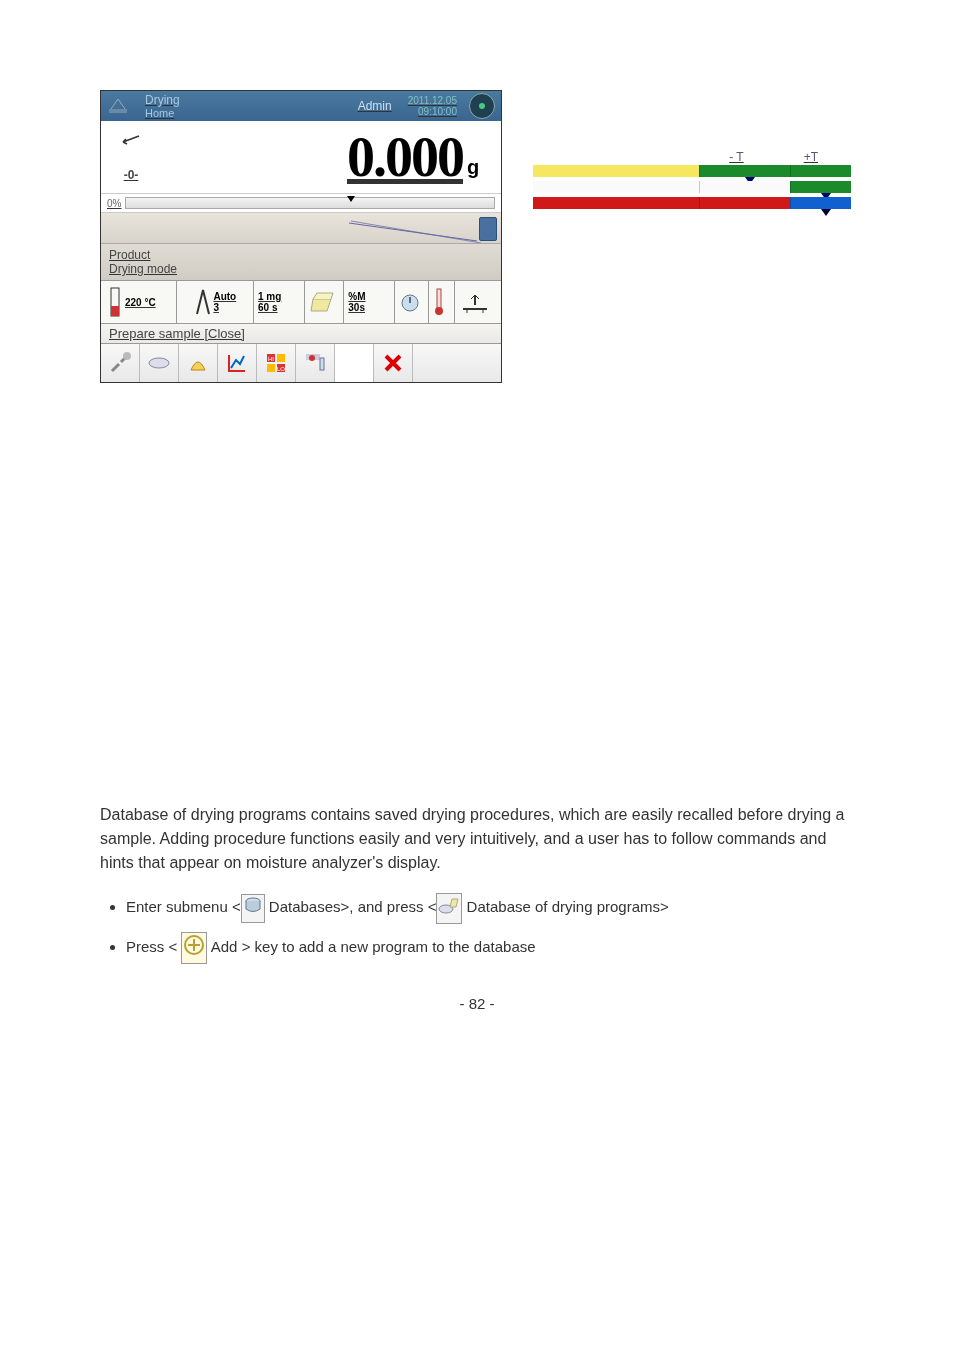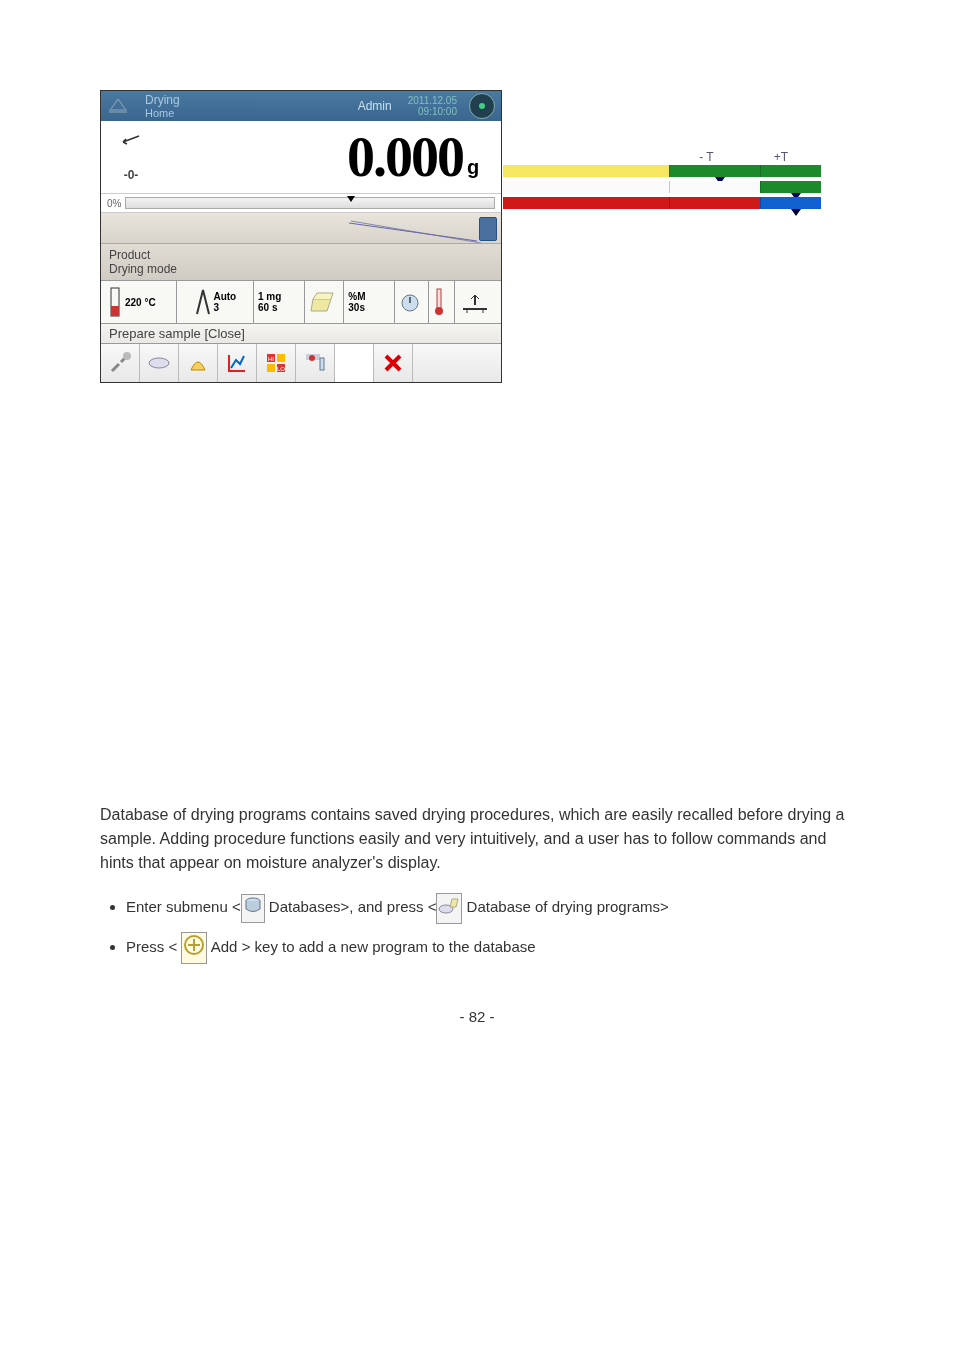--- a/index.html
+++ b/index.html
@@ -9,20 +9,22 @@
     width: 954px;
     background: #fff;
     color: #333;
   }
   .page {
     padding: 90px 100px 40px 100px;
   }
   .top-row {
     display: flex;
     align-items: flex-start;
+    gap: 30px;
+    text-decoration: underline;
   }
   .device {
     width: 400px;
     border: 1px solid #333;
     background: #fff;
   }
   .titlebar {
     display: flex;
     align-items: center;
     height: 30px;
@@ -117,21 +119,21 @@
     border-left:5px solid transparent; border-right:5px solid transparent; border-top:7px solid #006;}
 
   .body-text {
     margin-top: 420px;
     font-size: 16px; color:#333; line-height:1.5;
   }
   .body-text p { margin: 0 0 18px 0; }
   .bullets { list-style: disc; padding-left: 26px; font-size:15px;}
   .bullets li { margin-bottom: 8px; }
   .inline-icon { display:inline-block; vertical-align:middle; border:1px solid #999; background:#f4f4f4; padding:1px;}
-  .footer { text-align:center; margin-top:44px; font-size:15px; color:#333;}
+  .footer { text-align:center; margin-top:31px; font-size:15px; color:#333;}
 </style>
 </head>
 <body>
 
 <div class="page">
   <div class="top-row">
 
     <div class="device">
       <div class="titlebar">
         <div class="tb-icon">

